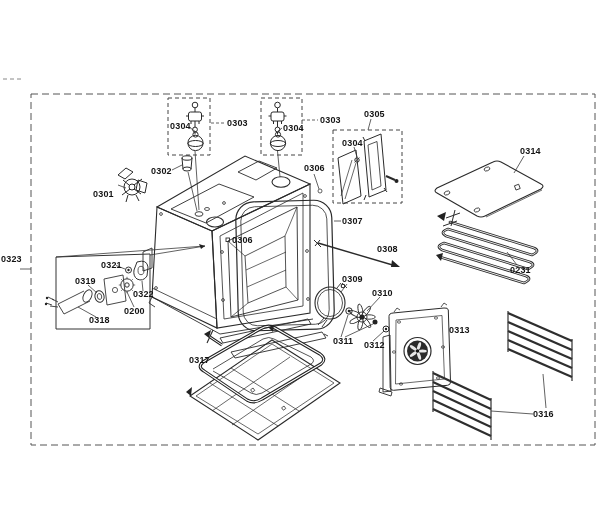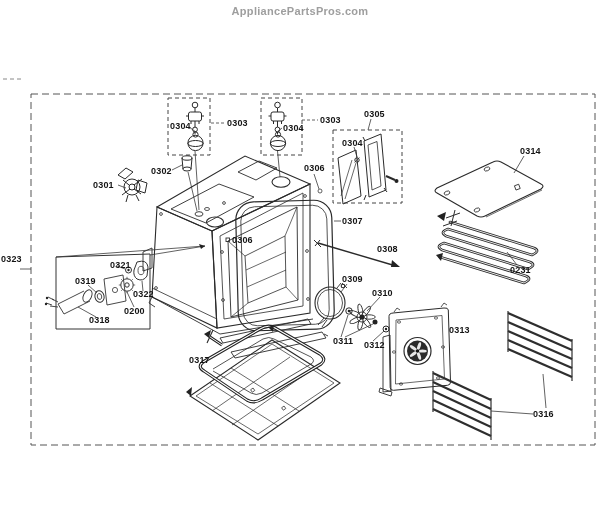--- a/index.html
+++ b/index.html
@@ -8,21 +8,20 @@
   #hdr{position:absolute;left:0;right:0;top:5px;text-align:center;
        font-size:11px;font-weight:600;letter-spacing:.3px;color:#9e9e9e;}
   svg{position:absolute;left:0;top:0;}
   .plabel{position:absolute;font-size:9px;font-weight:600;color:#141414;
           letter-spacing:.2px;white-space:nowrap;line-height:9px;}
 </style>
 </head>
 <body>
 
 <div id="stage">
-  <div id="hdr">AppliancePartsPros.com</div>
 
   <svg width="600" height="509" viewBox="0 0 600 509">
     <defs>
       <g id="ignpair" fill="none" stroke="#2a2a2a" stroke-width="1">
         <circle cx="0" cy="4" r="2.8"></circle>
         <line x1="0" y1="7" x2="0" y2="11"></line>
         <rect x="-6.5" y="11" width="13" height="9" rx="2"></rect>
         <line x1="-9" y1="15" x2="-6.5" y2="15"></line>
           <line x1="6.5" y1="15" x2="9" y2="15"></line>
         <line x1="-4" y1="20" x2="-4" y2="23"></line>
@@ -338,21 +337,21 @@
       <line x1="491" y1="411" x2="533" y2="414"></line>
         <line x1="546" y1="408" x2="543" y2="374"></line>
       <line x1="116" y1="265.5" x2="125" y2="269"></line>
       <line x1="88" y1="285" x2="97" y2="293"></line>
       <line x1="134" y1="307" x2="127" y2="292"></line>
       <line x1="143" y1="291" x2="142" y2="281"></line>
       <line x1="96" y1="317" x2="78" y2="307"></line>
     </g>
   </svg>
 
-  <div class="plabel" style="left:93px;top:181px">0301</div>
+  <div class="plabel" style="left:93px;top:190px">0301</div>
   <div class="plabel" style="left:151px;top:167px">0302</div>
   <div class="plabel" style="left:170px;top:122px">0304</div>
   <div class="plabel" style="left:227px;top:119px">0303</div>
   <div class="plabel" style="left:283px;top:124px">0304</div>
   <div class="plabel" style="left:320px;top:116px">0303</div>
   <div class="plabel" style="left:364px;top:110px">0305</div>
   <div class="plabel" style="left:342px;top:139px">0304</div>
   <div class="plabel" style="left:304px;top:164px">0306</div>
   <div class="plabel" style="left:232px;top:236px">0306</div>
   <div class="plabel" style="left:342px;top:217px">0307</div>
@@ -362,16 +361,16 @@
   <div class="plabel" style="left:333px;top:337px">0311</div>
   <div class="plabel" style="left:364px;top:341px">0312</div>
   <div class="plabel" style="left:449px;top:326px">0313</div>
   <div class="plabel" style="left:520px;top:147px">0314</div>
   <div class="plabel" style="left:510px;top:266px">0231</div>
   <div class="plabel" style="left:533px;top:410px">0316</div>
   <div class="plabel" style="left:189px;top:356px">0317</div>
   <div class="plabel" style="left:89px;top:316px">0318</div>
   <div class="plabel" style="left:75px;top:277px">0319</div>
   <div class="plabel" style="left:124px;top:307px">0200</div>
-  <div class="plabel" style="left:110px;top:261px">0321</div>
+  <div class="plabel" style="left:101px;top:261px">0321</div>
   <div class="plabel" style="left:133px;top:290px">0322</div>
   <div class="plabel" style="left:1px;top:255px">0323</div>
 </div>
 
 </body></html>

